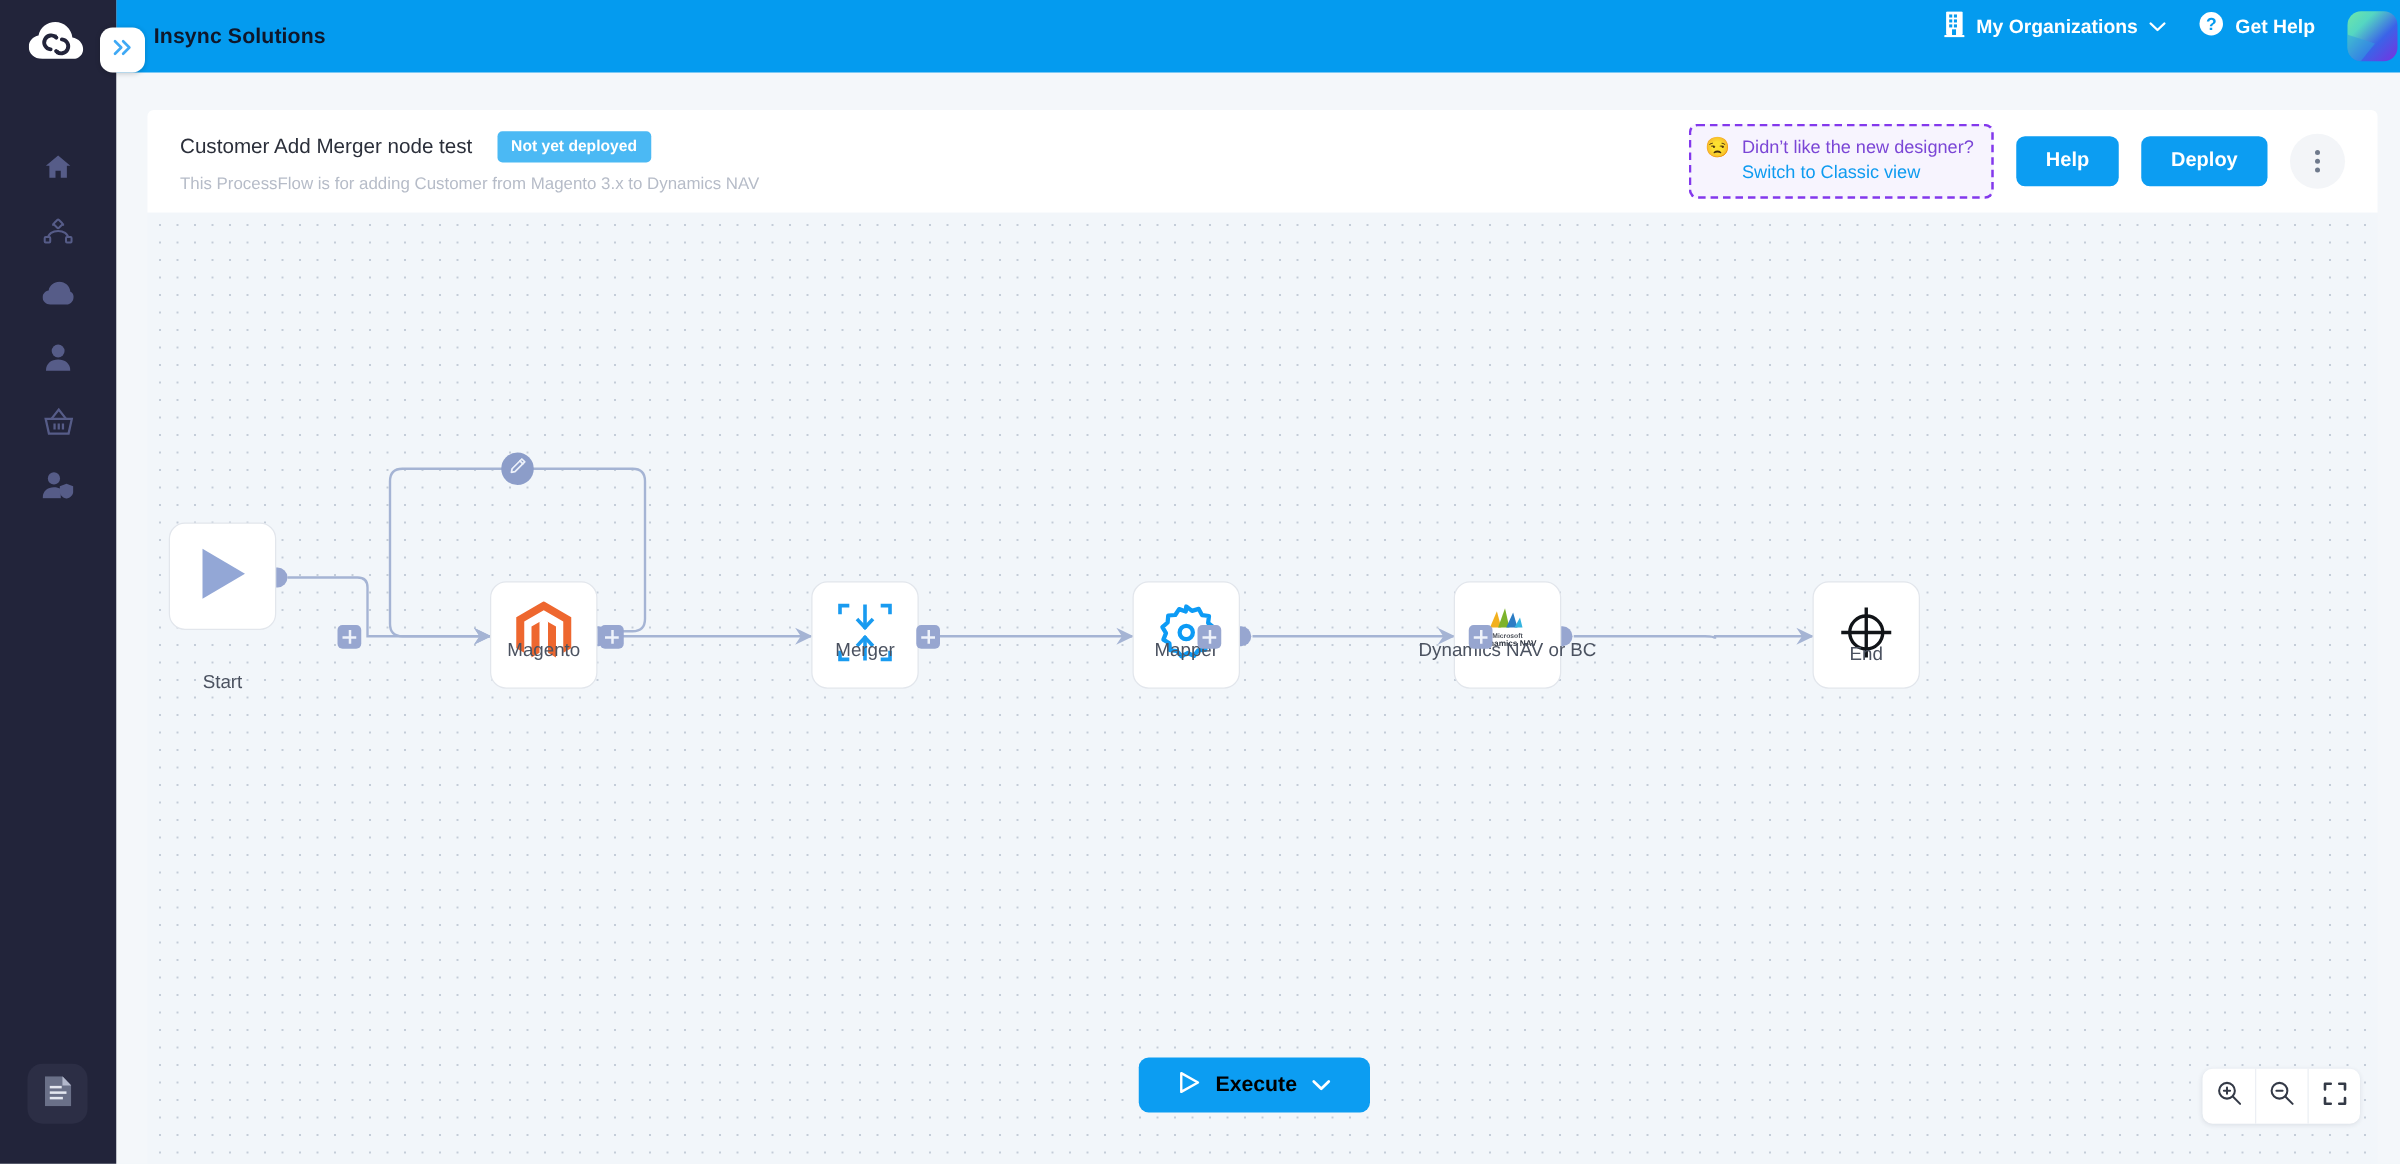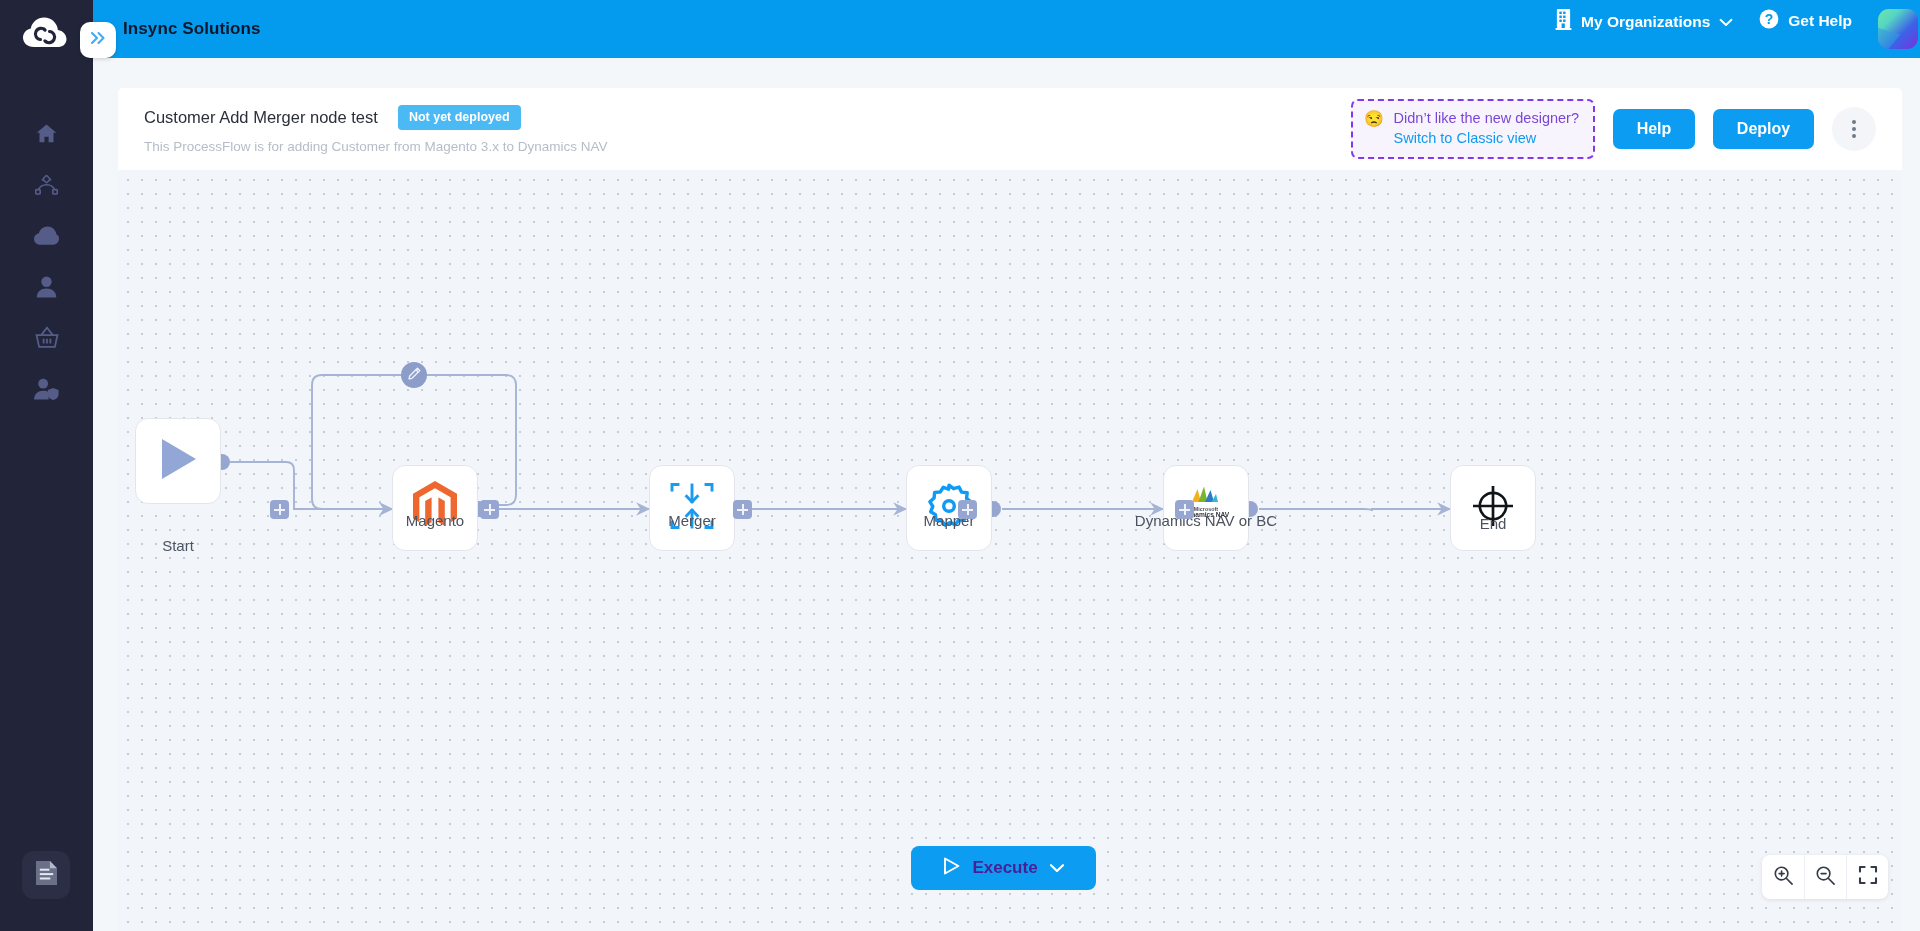--- a/index.html
+++ b/index.html
@@ -188,21 +188,21 @@
     width: 26px; height: 26px; border-radius: 50%;
     background: #8c9dc9;
     display: flex; align-items: center; justify-content: center;
     cursor: pointer; z-index: 9;
   }
 
   
   #execute-button {
     position: absolute; left: 911px; top: 846px;
     width: 185px; height: 44px;
-    background: #0C9DF2; color: #4c1d95;
+    background: #0C9DF2; color: #000000;
     border: none; border-radius: 8px;
     display: flex; align-items: center; justify-content: center;
     gap: 11px;
     font-size: 17px; font-weight: bold;
     font-family: "Liberation Sans", sans-serif;
     cursor: pointer; z-index: 40;
   }
   #zoom-controls {
     position: absolute; right: 32px; top: 855px;
     height: 44px; display: flex;

